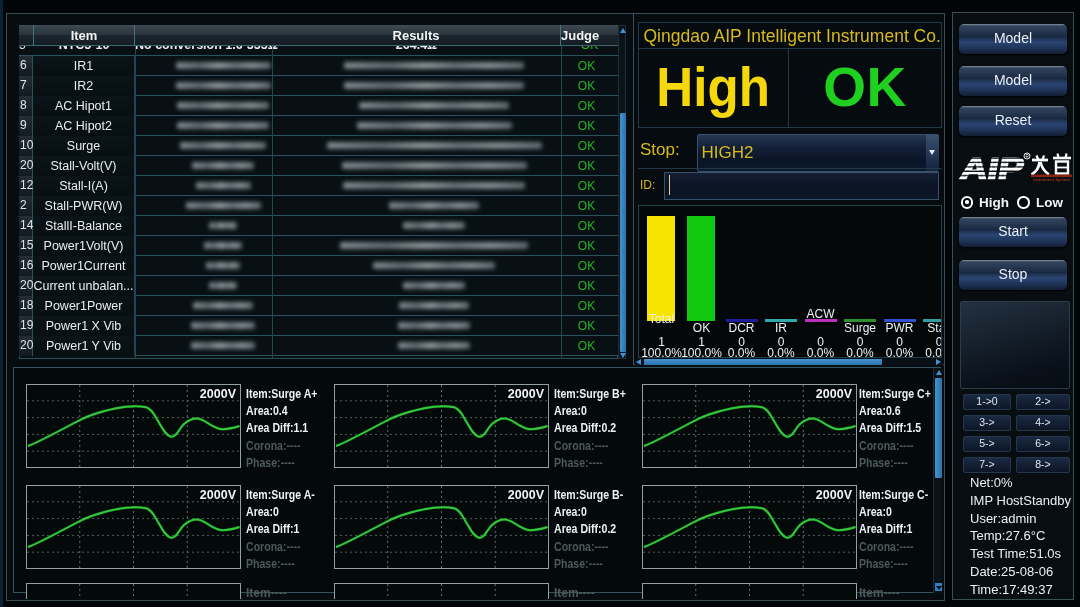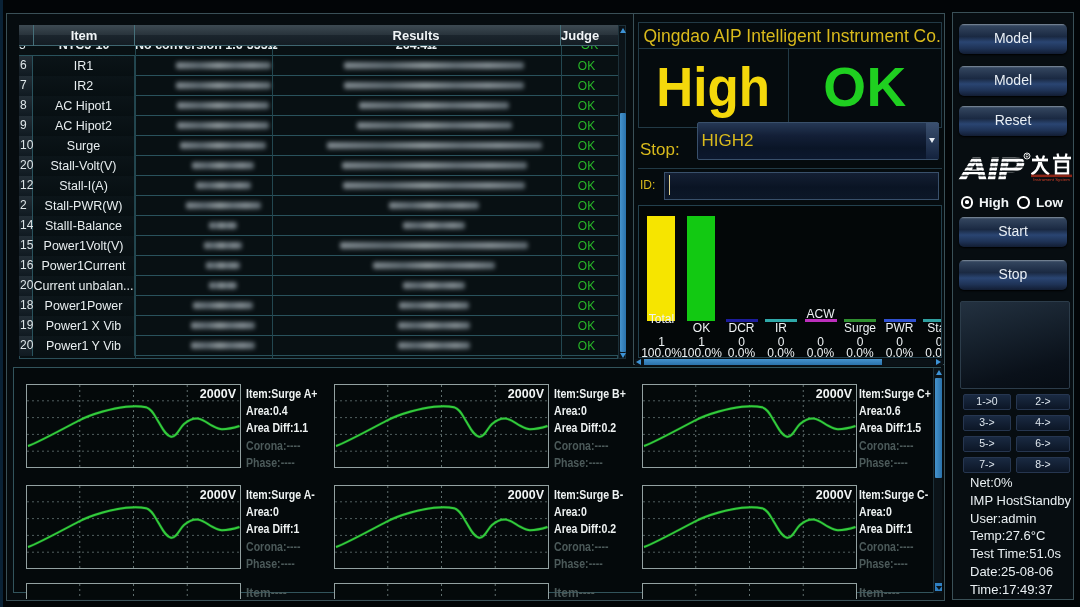--- a/index.html
+++ b/index.html
@@ -160,21 +160,21 @@
   <div class="abs" style="left:3.5px;top:8px;width:304px;height:26.5px;border:1px solid #223a46;overflow:hidden">
     <div class="abs yl" style="left:5px;top:3px;width:310px;font-size:17.5px;white-space:nowrap">Qingdao AIP Intelligent Instrument Co.,Lt</div>
   </div>
   <div class="abs" style="left:3.5px;top:34.5px;width:150.5px;height:79px;border-left:1px solid #223a46;border-bottom:1px solid #223a46;text-align:center">
     <span style="color:#f4d80b;font-size:55px;font-weight:bold;line-height:76px;display:inline-block;transform:scaleX(0.93)">High</span>
   </div>
   <div class="abs" style="left:154px;top:34.5px;width:154px;height:79px;border-left:1px solid #223a46;border-right:1px solid #223a46;border-bottom:1px solid #223a46;text-align:center">
     <span style="color:#1fd020;font-size:55px;font-weight:bold;line-height:76px;letter-spacing:0.5px">OK</span>
   </div>
   <div class="abs yl" style="left:6px;top:126px;font-size:17px">Stop:</div>
-  <div class="abs" style="left:62.5px;top:108px;width:242.5px;height:37.5px;background:linear-gradient(180deg,#253854 0,#131f37 35%,#0a1527 70%,#0c182e 100%);border:1px solid #39506b;border-radius:2px">
+  <div class="abs" style="left:62.5px;top:120px;width:242.5px;height:37.5px;background:linear-gradient(180deg,#253854 0,#131f37 35%,#0a1527 70%,#0c182e 100%);border:1px solid #39506b;border-radius:2px">
     <div class="abs yl" style="left:4px;top:8px;font-size:17px">HIGH2</div>
     <div class="abs" style="left:228px;top:0;width:13px;height:35.5px;background:linear-gradient(180deg,#3a4f6e,#14233e)"></div>
     <div class="abs" style="left:231px;top:15px;width:0;height:0;border-left:3.5px solid transparent;border-right:3.5px solid transparent;border-top:5px solid #e8eef4"></div>
   </div>
   <div class="abs" style="left:3.5px;top:154px;width:304px;height:1px;background:#223a46"></div>
   <div class="abs yl" style="left:6px;top:164px;font-size:12px">ID:</div>
   <div class="abs" style="left:29.5px;top:157.5px;width:275px;height:28.5px;background:linear-gradient(180deg,#141f33 0,#0a1424 55%,#0c1728 100%);border:1px solid #39506b">
     <div class="abs" style="left:4px;top:2.5px;width:1.5px;height:20px;background:#e0d090"></div>
   </div>
 

